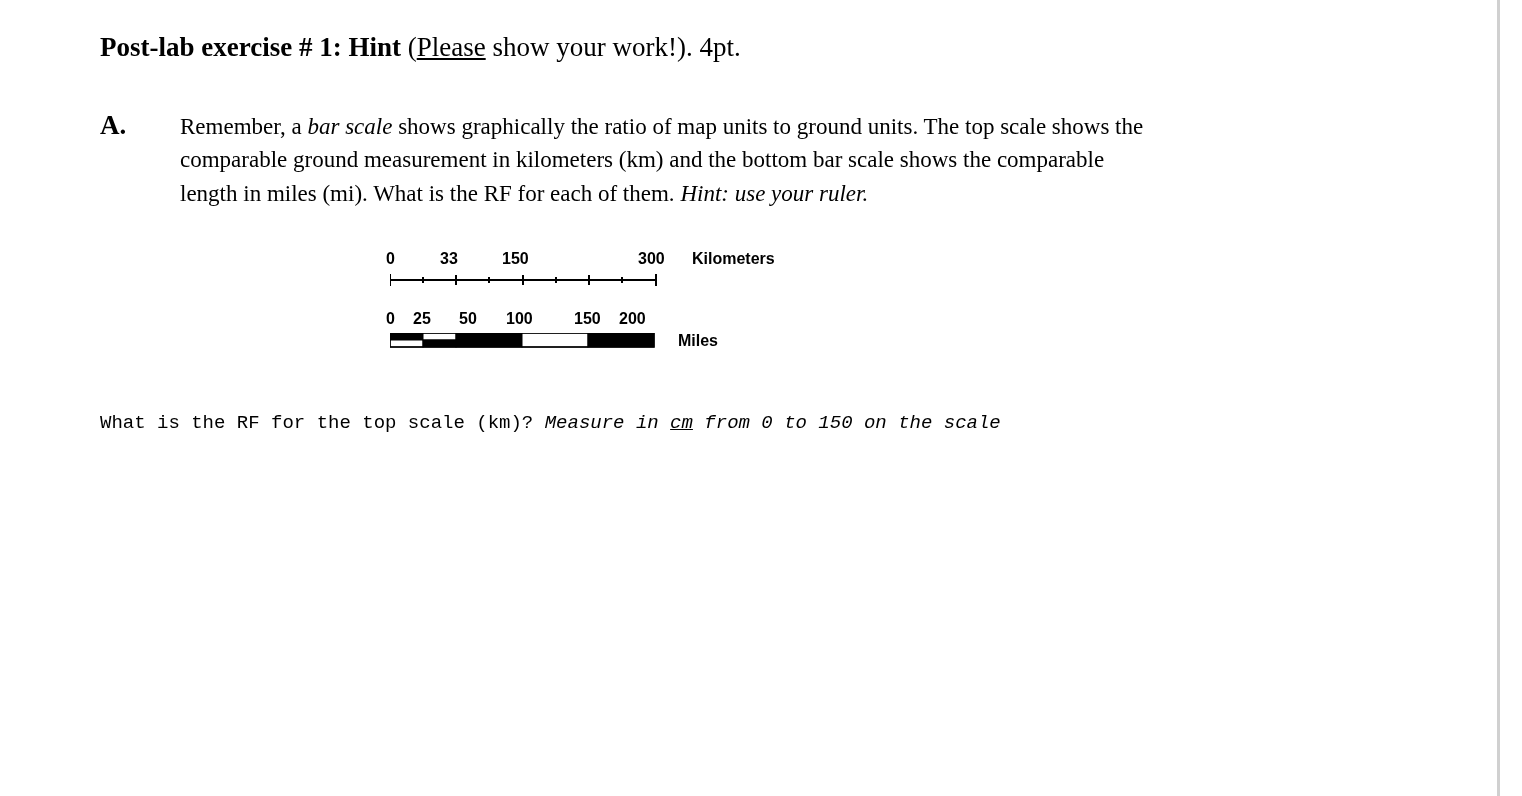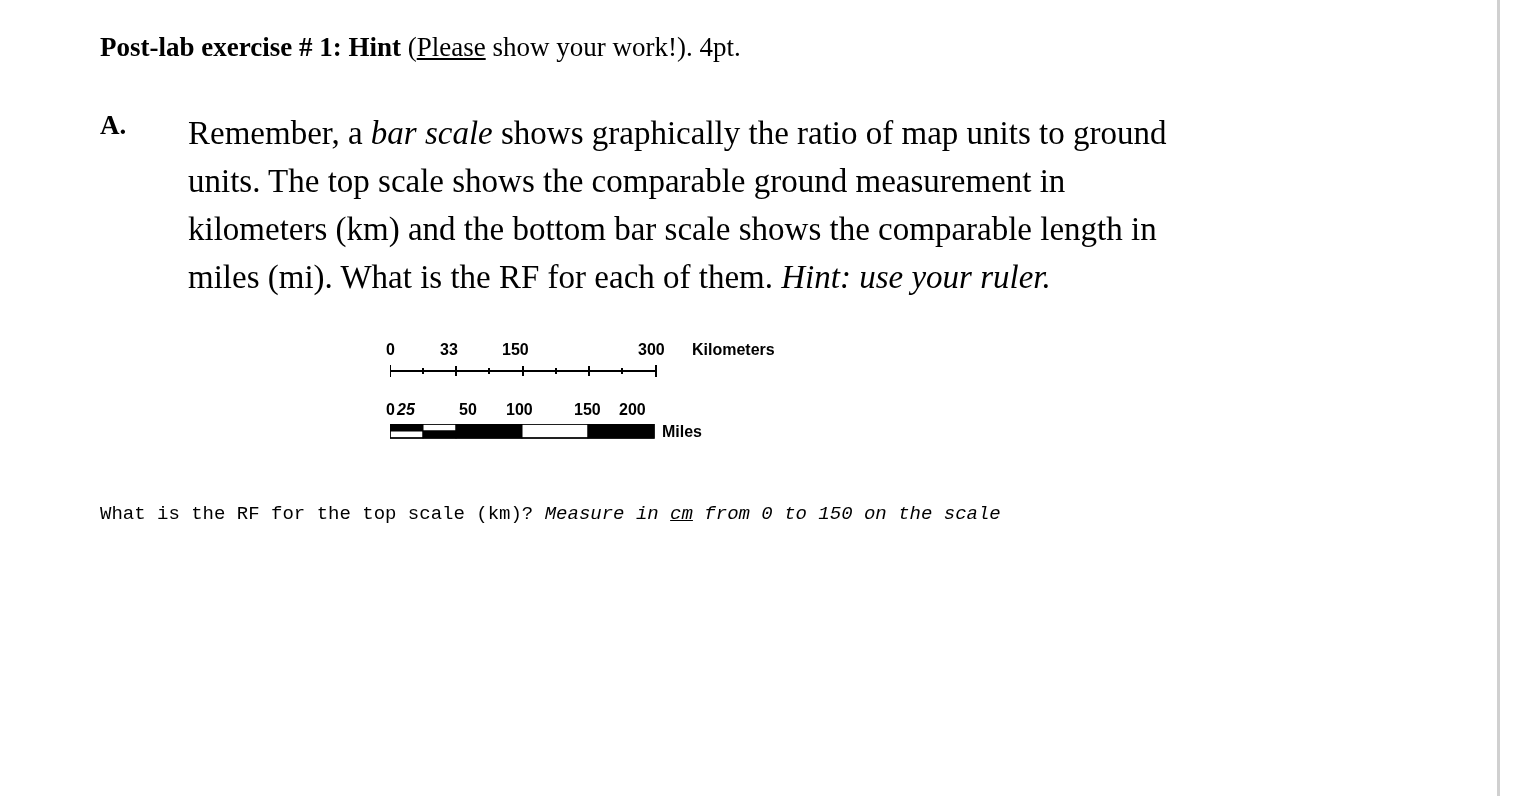--- a/index.html
+++ b/index.html
@@ -40,24 +40,23 @@
       gap: 35px;
       margin-bottom: 40px;
     }
     .section-label {
       font-weight: bold;
       font-size: 27px;
       flex-shrink: 0;
       width: 45px;
     }
     .section-body {
-      font-size: 33px;
+      font-size: 23px;
       line-height: 1.45;
       max-width: 980px;
-      margin-left: 8px;
     }
     .italic {
       font-style: italic;
     }
     .bar-scale-wrapper {
       margin-left: 290px;
       margin-top: 25px;
       margin-bottom: 60px;
       font-family: Arial, sans-serif;
     }
@@ -85,34 +84,34 @@
     }
     .mi-labels {
       display: flex;
       font-size: 16px;
       font-weight: bold;
       align-items: baseline;
       position: relative;
       width: 360px;
     }
     .mi-lbl-0 { position: absolute; left: -4px; }
-    .mi-lbl-25 { position: absolute; left: 7px; font-style: italic; }
+    .mi-lbl-25 { position: absolute; left: 23px; }
     .mi-lbl-50 { position: absolute; left: 69px; }
     .mi-lbl-100 { position: absolute; left: 116px; text-align: center; }
     .mi-lbl-150 { position: absolute; left: 184px; }
     .mi-lbl-200 { position: absolute; left: 229px; }
     .mi-bar-row {
       margin-top: 22px;
       display: flex;
       align-items: center;
     }
     .mi-unit {
       font-size: 16px;
       font-weight: bold;
-      margin-left: 0;
+      margin-left: 16px;
     }
     .question {
       font-size: 19px;
       line-height: 1.4;
       font-family: Liberation Mono, monospace;
     }
   </style>
 </head>
 <body>
 

